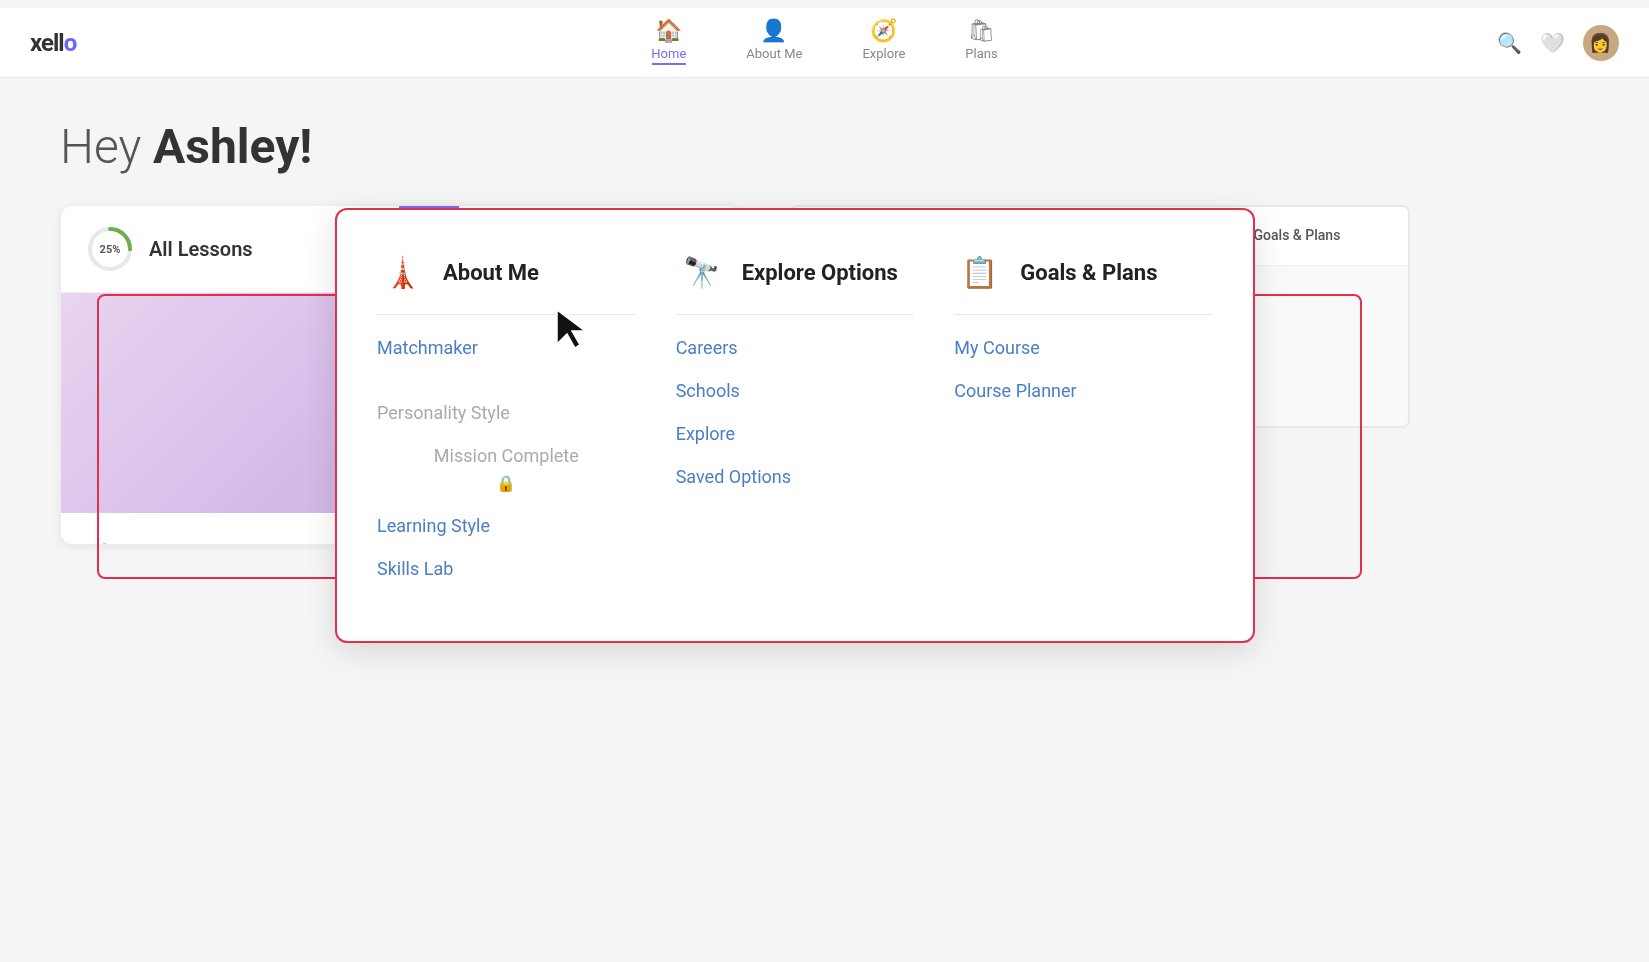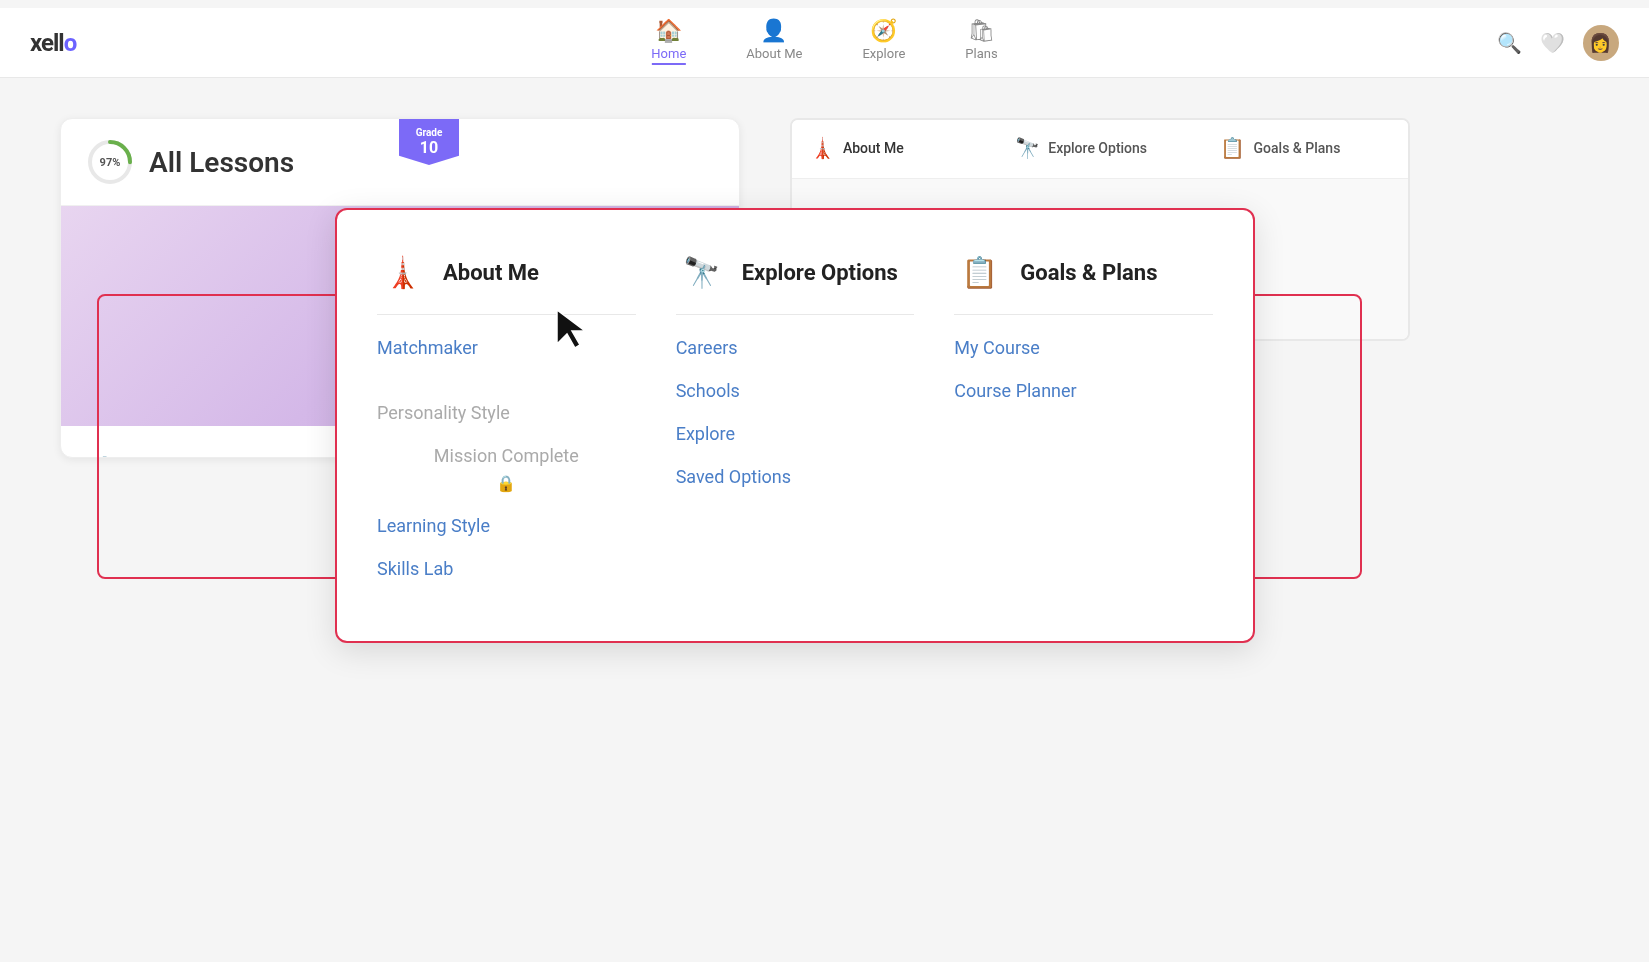--- a/index.html
+++ b/index.html
@@ -118,21 +118,21 @@
     .progress-label {
       position: absolute;
       top: 50%;
       left: 50%;
       transform: translate(-50%, -50%);
       font-size: 11px;
       font-weight: 700;
       color: #555;
     }
     .lessons-title {
-      font-size: 28px;
+      font-size: 20px;
       font-weight: 600;
       color: #333;
     }
     .grade-badge {
       position: absolute;
       top: 0;
       right: 280px;
       background: #7c6af7;
       color: #fff;
       font-size: 13px;
@@ -320,30 +320,33 @@
   </nav>
 
   <div class="nav-right">
     <span class="nav-right-icon">🔍</span>
     <span class="nav-right-icon">🤍</span>
     <div class="avatar">👩</div>
   </div>
 </header>
 
 <div class="main">
+  <h1 class="greeting">
+    <span>Hey </span><strong>Ashley!</strong>
+  </h1>
 
   <div style="display:flex; gap: 30px; position: relative;">
     <div class="lessons-area">
       <div class="lessons-header">
         <div class="progress-circle">
           <svg width="50" height="50" viewBox="0 0 50 50">
             <circle cx="25" cy="25" r="20" fill="none" stroke="#e8e8e8" stroke-width="4"></circle>
             <circle cx="25" cy="25" r="20" fill="none" stroke="#6ab04c" stroke-width="4" stroke-dasharray="31.4 94.2" stroke-linecap="round"></circle>
           </svg>
-          <div class="progress-label">97%</div>
+          <div class="progress-label">25%</div>
         </div>
         <span class="lessons-title">All Lessons</span>
       </div>
 
       <div class="grade-badge">
         <div style="font-size:10px;">Grade</div>
         <div style="font-size:16px;">10</div>
       </div>
 
       <div class="lessons-gradient">

